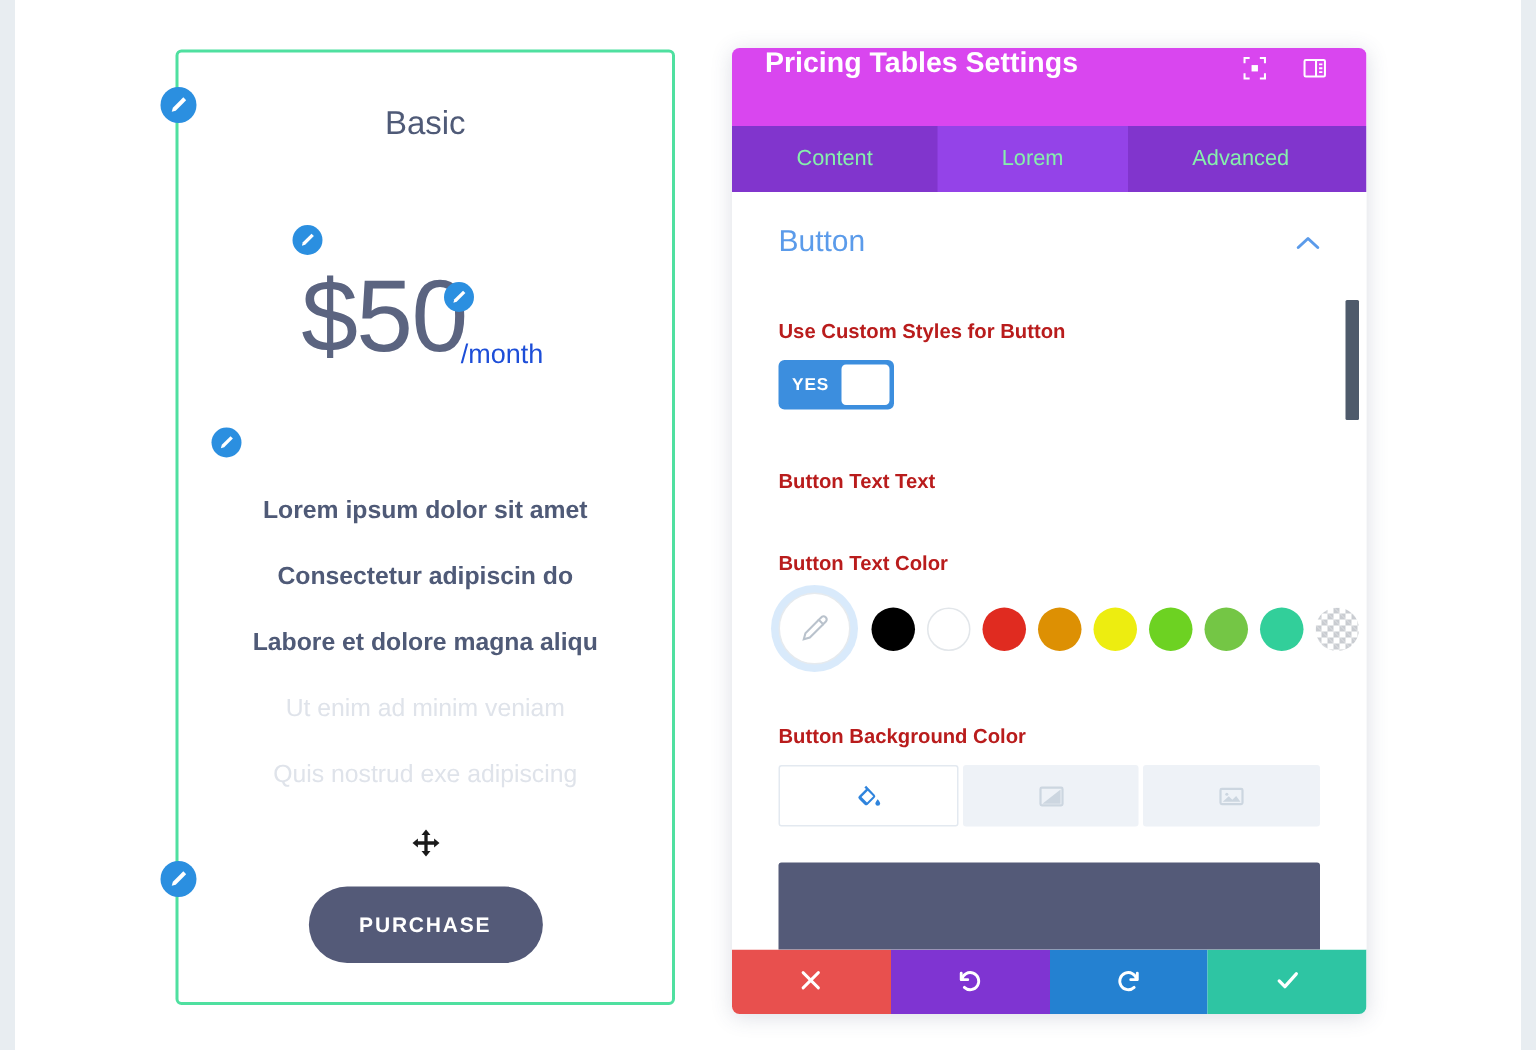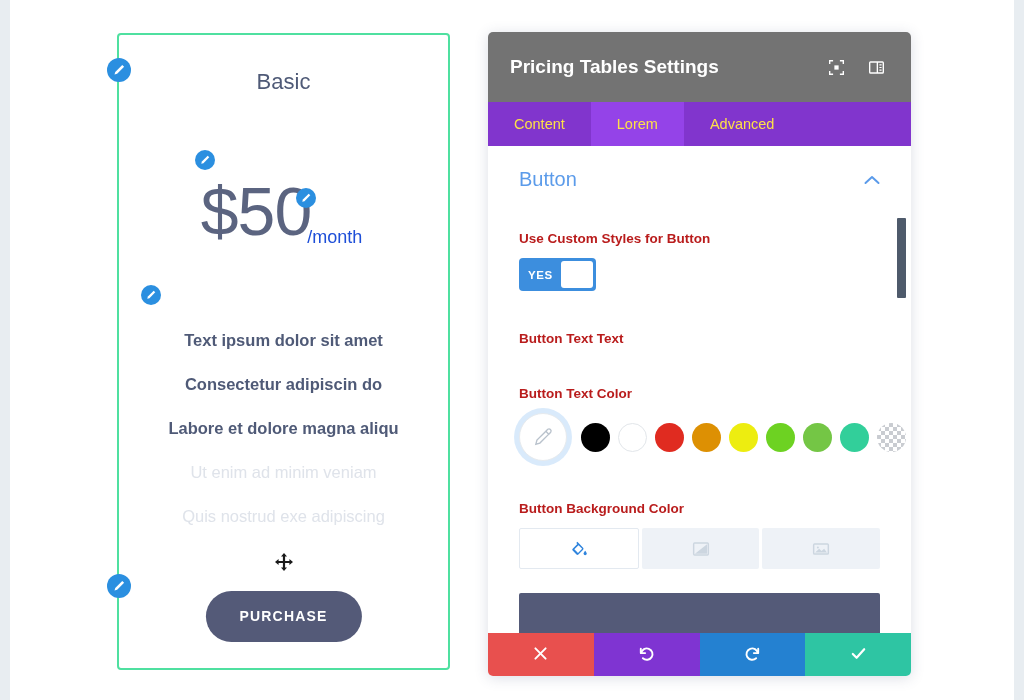--- a/index.html
+++ b/index.html
@@ -152,24 +152,23 @@
     height: 644px;
     background: #ffffff;
     border-radius: 5px;
     box-shadow: 0 2px 14px rgba(60,70,110,0.18);
     overflow: hidden;
     display: flex;
     flex-direction: column;
   }
 
   .panel-header {
-    height: 70px;
-    background: #737373;
-    display: flex;
-    align-items: center;
+    height: 52px;
+    background: #d946ef;
+    display: flex;
     padding: 0 22px;
     flex: 0 0 auto;
   }
   .panel-title {
     color: #ffffff;
     font-size: 19px;
     font-weight: 600;
     flex: 1;
   }
   .header-icon {
@@ -183,25 +182,25 @@
     color: #ffffff;
   }
 
   .panel-tabs {
     height: 44px;
     background: #8135cd;
     display: flex;
     flex: 0 0 auto;
   }
   .panel-tab {
-    padding: 0 26px;
+    padding: 0 43px;
     height: 100%;
     display: flex;
     align-items: center;
-    color: #fde047;
+    color: #86efac;
     font-size: 14.5px;
     font-weight: 500;
     cursor: pointer;
   }
   .panel-tab.active { background: #9443e8; }
 
   .panel-body {
     flex: 1 1 auto;
     position: relative;
     overflow: hidden;
@@ -428,21 +427,21 @@
 
 <div class="pricing-card">
 
   <div class="card-title">Basic</div>
 
   <div class="price-row">
     <span class="price-amount">$50</span><span class="price-period">/month</span>
   </div>
 
   <ul class="feature-list">
-    <li>Text ipsum dolor sit amet</li>
+    <li>Lorem ipsum dolor sit amet</li>
     <li>Consectetur adipiscin do</li>
     <li>Labore et dolore magna aliqu</li>
     <li class="dim">Ut enim ad minim veniam</li>
     <li class="dim">Quis nostrud exe adipiscing</li>
   </ul>
 
   <div class="move-handle">
     <svg width="20" height="20" viewBox="0 0 20 20" fill="currentColor">
       <path d="M10 1 L13 4.6 H11.1 V8.9 H15.4 V7 L19 10 L15.4 13 V11.1 H11.1 V15.4 H13 L10 19 L7 15.4 H8.9 V11.1 H4.6 V13 L1 10 L4.6 7 V8.9 H8.9 V4.6 H7 Z"></path>
     </svg>

